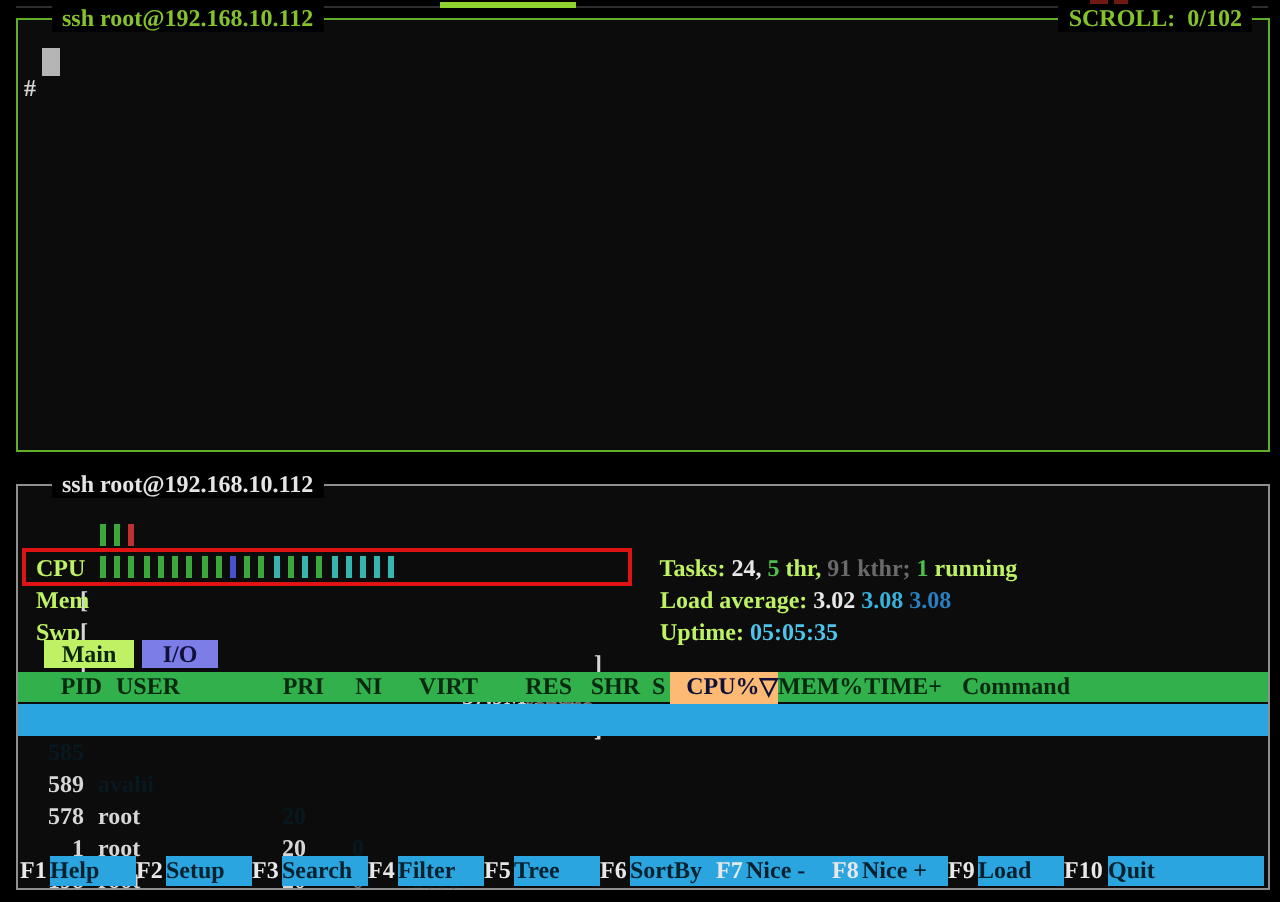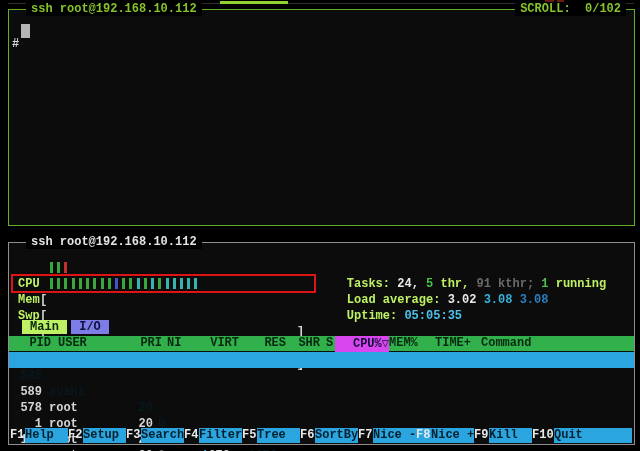--- a/index.html
+++ b/index.html
@@ -1,17 +1,17 @@
 <!DOCTYPE html>
 <html><head>
 <meta charset="utf-8">
 <style>
   html,body{margin:0;padding:0;background:#000;}
   #screen{position:relative;width:640px;height:451px;background:#000;overflow:hidden;
-    font-family:Liberation Mono, monospace;font-weight:700;font-size:12px;color:#d6d6d6;}
+    font-family:Liberation Serif, serif;font-weight:700;font-size:12px;color:#d6d6d6;}
   .abs{position:absolute;}
   
   .pane{position:absolute;background:#0c0c0c;box-sizing:border-box;}
   #top-pane{left:8px;top:9px;width:627px;height:217px;border:1px solid #5faf28;}
   #bottom-pane{left:8px;top:242px;width:627px;height:203px;border:1px solid #8f8f8f;}
   .pane-title{position:absolute;background:#000;padding:0 5px;white-space:pre;line-height:14px;}
   .title-green{color:#86c32b;}
   .title-white{color:#e4e4e4;}
   
   .strip-line{position:absolute;left:8px;top:3px;width:626px;height:1px;background:#2e2e2e;}
@@ -52,29 +52,29 @@
   #tab-main{left:22px;width:45px;background:#bef264;}
   #tab-io{left:71px;width:38px;background:#7d7de8;color:#10103a;}
   
   #hdr-row{position:absolute;left:9px;top:336px;width:625px;height:15px;background:#31b04c;}
   #sel-row-bg{position:absolute;left:9px;top:352px;width:625px;height:16px;background:#2aa5e0;}
   .prow{position:absolute;left:0;width:640px;height:16px;line-height:16px;white-space:pre;padding-left:12px;}
   .c{position:absolute;white-space:pre;}
   .col-pid{left:10px;width:32px;text-align:right;}
   .col-user{left:49px;width:75px;}
   .col-pri{left:125px;width:28px;text-align:right;}
-  .col-ni{left:158px;width:24px;text-align:left;}
+  .col-ni{left:158px;width:24px;text-align:right;}
   .col-virt{left:186px;width:44px;text-align:right;}
   .col-res{left:234px;width:43px;text-align:right;}
   .col-shr{left:270px;width:41px;text-align:right;}
   .col-s{left:317px;width:12px;}
   .col-time{left:404px;width:58px;text-align:right;}
   .col-cmd{left:472px;}
   .hdr-c{color:#07290f;}
-  #sort-col{position:absolute;left:326px;top:0;width:54px;height:30px;background:#d946ef;
+  #sort-col{position:absolute;left:326px;top:0;width:54px;height:30px;background:#fdba74;
     text-align:right;color:#10103a;}
   
   #cursor{position:absolute;left:21px;top:24px;width:9px;height:14px;background:#b5b5b5;}
   
   .fk-key{position:absolute;top:428px;height:15px;line-height:15px;color:#e8e8e8;}
   .fk-label{position:absolute;top:428px;height:15px;line-height:15px;background:#2aa5e0;color:#05212e;white-space:pre;}
 </style>
 </head>
 <body>
 
@@ -226,23 +226,23 @@
   <span class="fk-label" style="left:25px;width:43px;">Help</span>
   <span class="fk-key" style="left:68px;width:15px;">F2</span>
   <span class="fk-label" style="left:83px;width:43px;">Setup</span>
   <span class="fk-key" style="left:126px;width:15px;">F3</span>
   <span class="fk-label" style="left:141px;width:43px;">Search</span>
   <span class="fk-key" style="left:184px;width:15px;">F4</span>
   <span class="fk-label" style="left:199px;width:43px;">Filter</span>
   <span class="fk-key" style="left:242px;width:15px;">F5</span>
   <span class="fk-label" style="left:257px;width:43px;">Tree</span>
   <span class="fk-key" style="left:300px;width:15px;">F6</span>
-  <span class="fk-label" style="left:315px;width:43px;">SortBy</span>
+  <span class="fk-label" style="left:315px;width:63px;">SortBy</span>
   <span class="fk-key" style="left:358px;width:15px;">F7</span>
   <span class="fk-label" style="left:373px;width:58px;">Nice -</span>
   <span class="fk-key" style="left:416px;width:15px;">F8</span>
   <span class="fk-label" style="left:431px;width:43px;">Nice +</span>
   <span class="fk-key" style="left:474px;width:15px;">F9</span>
-  <span class="fk-label" style="left:489px;width:43px;">Kill</span>
+  <span class="fk-label" style="left:489px;width:43px;">Load</span>
   <span class="fk-key" style="left:532px;width:22px;">F10</span>
   <span class="fk-label" style="left:554px;width:78px;">Quit</span>
 
 </div>
 
 </body></html>

